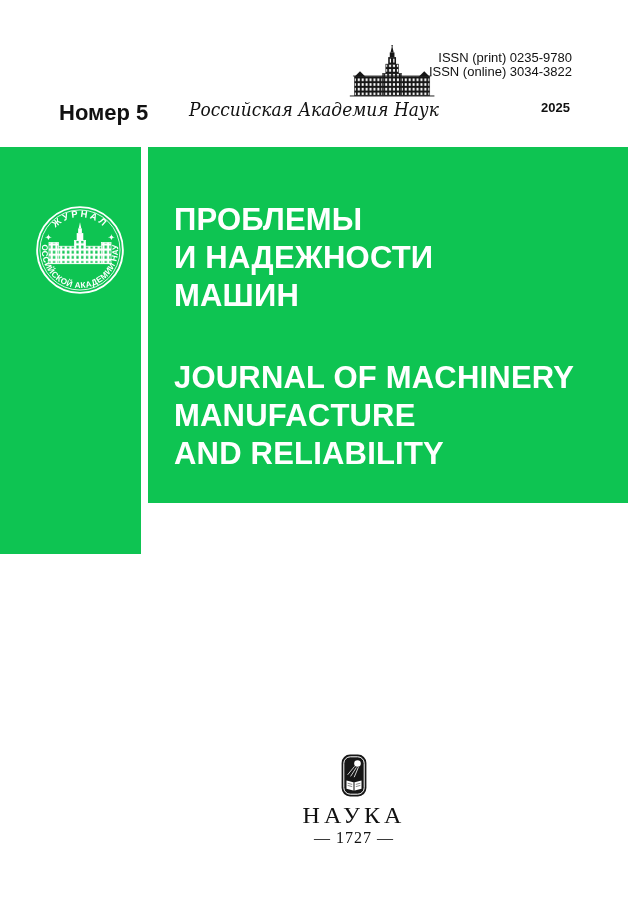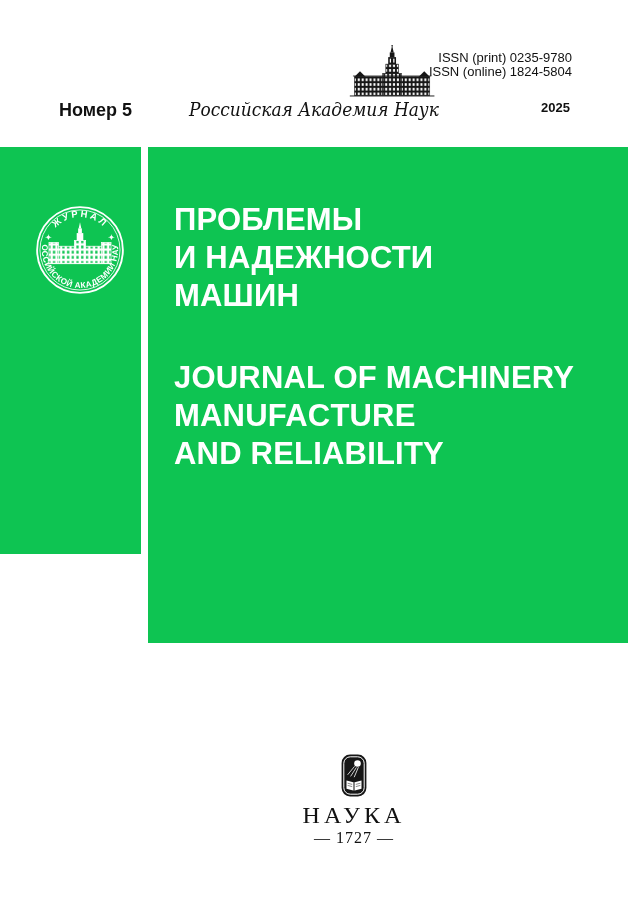--- a/index.html
+++ b/index.html
@@ -3,35 +3,35 @@
 <meta charset="utf-8">
 <style>
   html,body{margin:0;padding:0;background:#fff;}
   .page{position:relative;width:628px;height:900px;background:var(--paper,#fff);
         font-family:"Liberation Sans",sans-serif;overflow:hidden;color:var(--ink,#111);}
 
   
   .header{position:absolute;top:0;left:0;width:628px;height:147px;background:var(--paper,#fff);}
   .issn-block{position:absolute;top:51px;right:56px;text-align:right;
               font-size:13px;line-height:13.5px;letter-spacing:0;}
-  .issue-label{position:absolute;left:59px;top:100px;font-size:18px;font-weight:bold;}
+  .issue-label{position:absolute;left:59px;top:100px;font-size:22px;font-weight:bold;}
   .year-label{position:absolute;right:58px;top:100px;font-size:13px;font-weight:bold;}
   .ras-logo{position:absolute;top:44px;left:50%;transform:translateX(-50%);
             display:flex;flex-direction:column;align-items:flex-end;}
   .ras-logo svg{display:block;}
   .ras-script{font-family:"DejaVu Serif","Liberation Serif",serif;font-style:italic;
               font-size:17px;line-height:20px;margin-top:0px;white-space:nowrap;
               transform:scaleY(1.05);}
 
   
   .green-band{position:absolute;top:147px;left:0;width:628px;height:407px;}
   .left-col{position:absolute;left:0;top:0;width:141px;height:407px;background:var(--green,#0ec452);}
   .seal{position:absolute;left:33px;top:56px;width:94px;height:94px;}
   .seal text{font-family:"Liberation Sans",sans-serif;font-weight:bold;fill:#fff;}
-  .main-col{position:absolute;left:148px;top:0;width:480px;height:496px;
+  .main-col{position:absolute;left:148px;top:0;width:480px;height:356px;
             background:var(--green,#0ec452);box-sizing:border-box;
             padding:54px 10px 0 26px;color:var(--title_text,#fff);}
   .title-ru,.title-en{font-weight:bold;font-size:31px;line-height:38px;letter-spacing:0.2px;}
   .title-en{margin-top:44px;}
   .gw{fill:var(--green,#0ec452);}
 
   
   .publisher{position:absolute;top:754px;left:0;width:628px;
              display:flex;flex-direction:column;align-items:center;padding-left:40px;}
   .publisher-name{font-family:"Liberation Serif",serif;font-size:24px;line-height:26px;
@@ -41,21 +41,21 @@
 </style>
 </head>
 <body>
 
 <div class="page">
 
   <header class="header">
 
     <div class="issn-block">
       <div>ISSN (print) 0235-9780</div>
-      <div>ISSN (online) 1824-5804</div>
+      <div>ISSN (online) 3034-3822</div>
     </div>
 
     <div class="ras-logo">
       <svg width="94" height="56" viewBox="0 0 120 70" aria-hidden="true">
         <defs>
           <pattern id="winB" width="5" height="6" patternUnits="userSpaceOnUse">
             <rect width="5" height="6" fill="#161616"></rect>
             <rect x="1.1" y="1.3" width="2.6" height="3.3" fill="#ffffff"></rect>
           </pattern>
         </defs>

